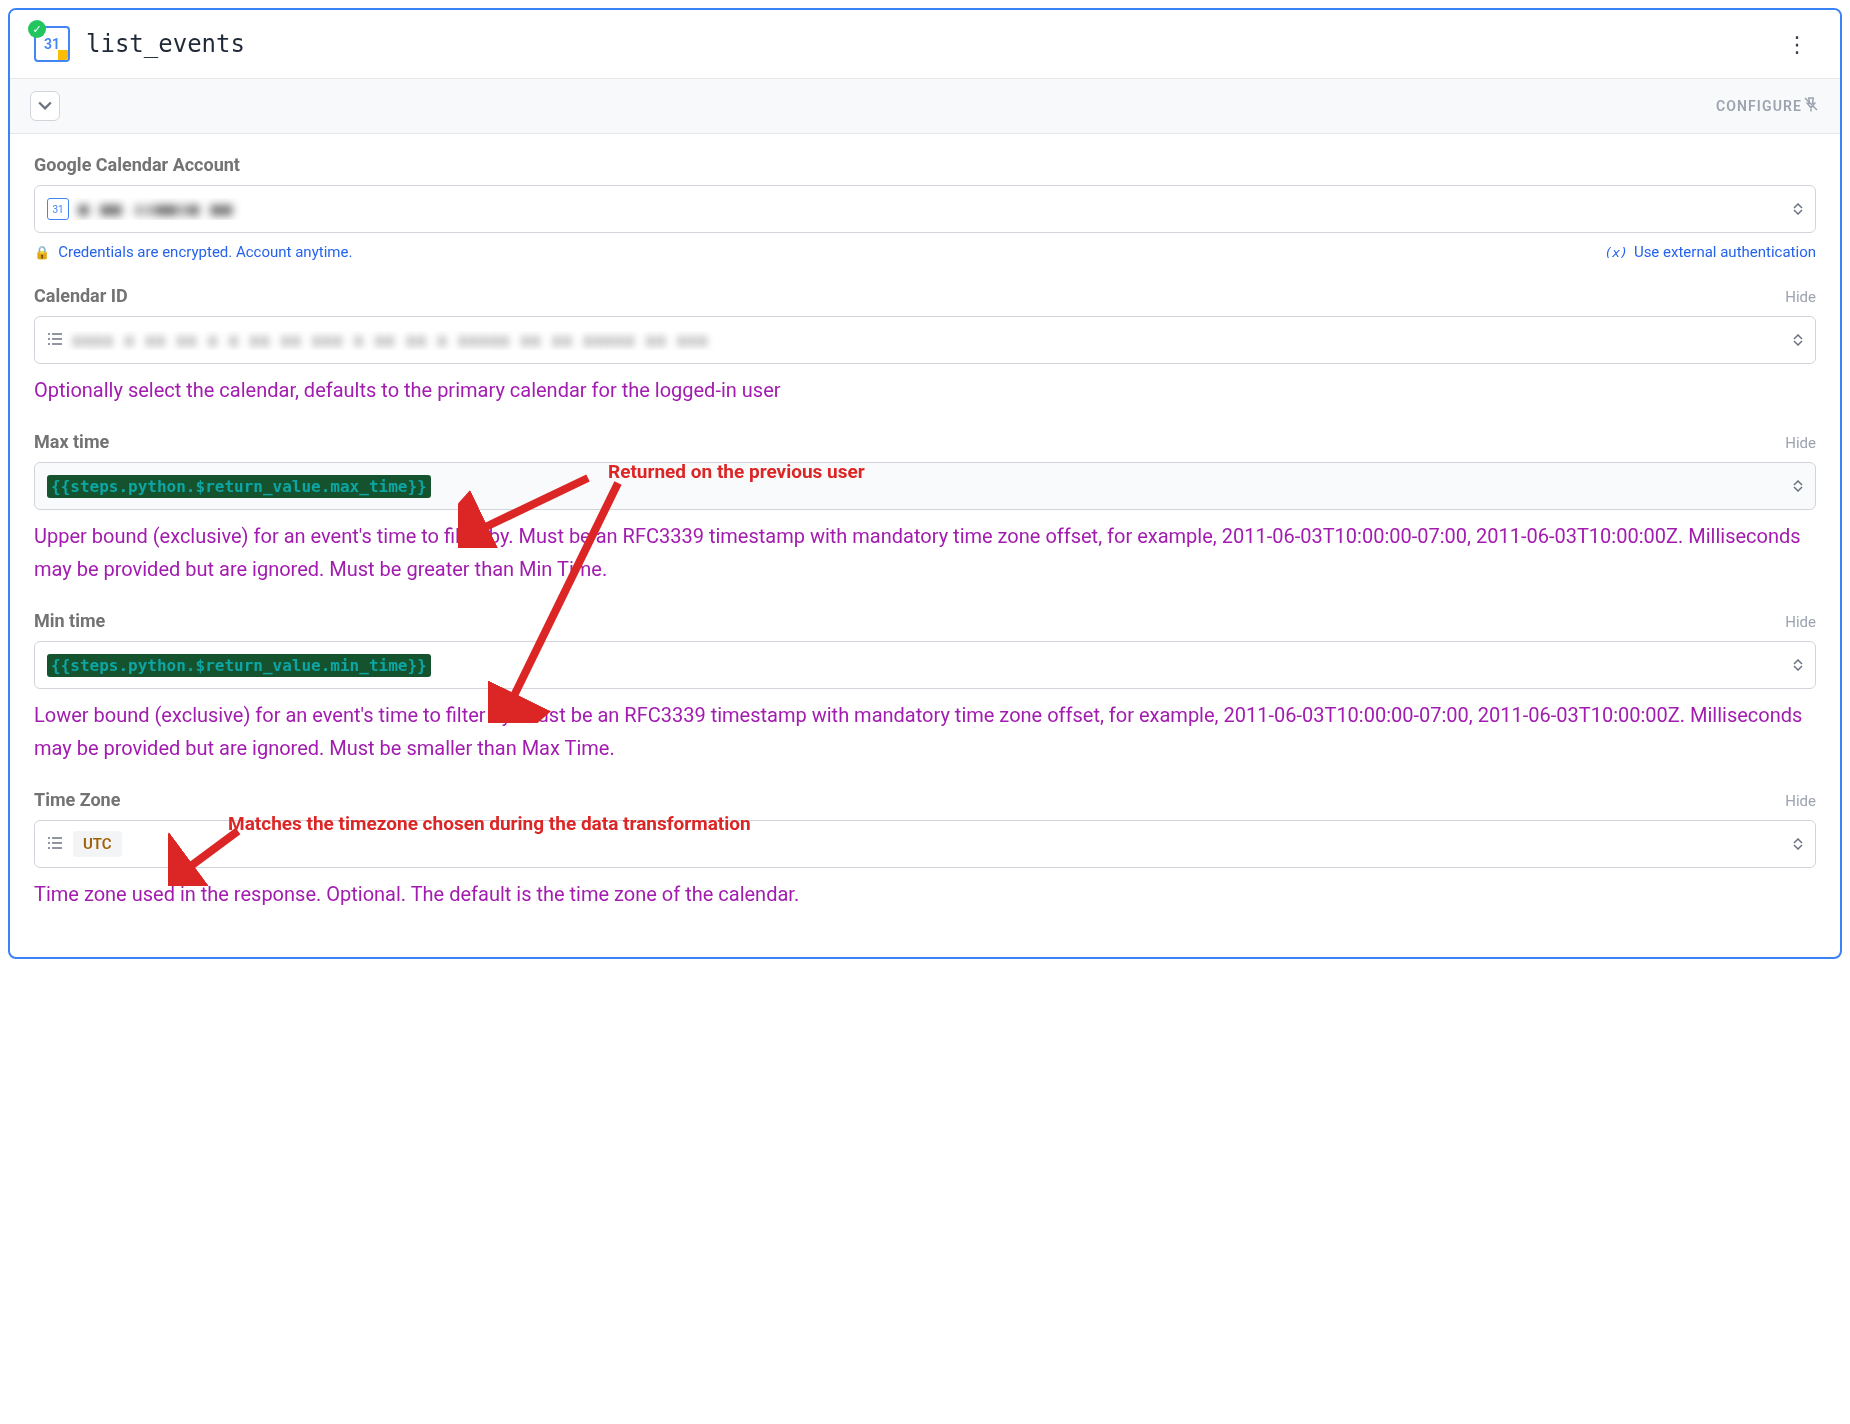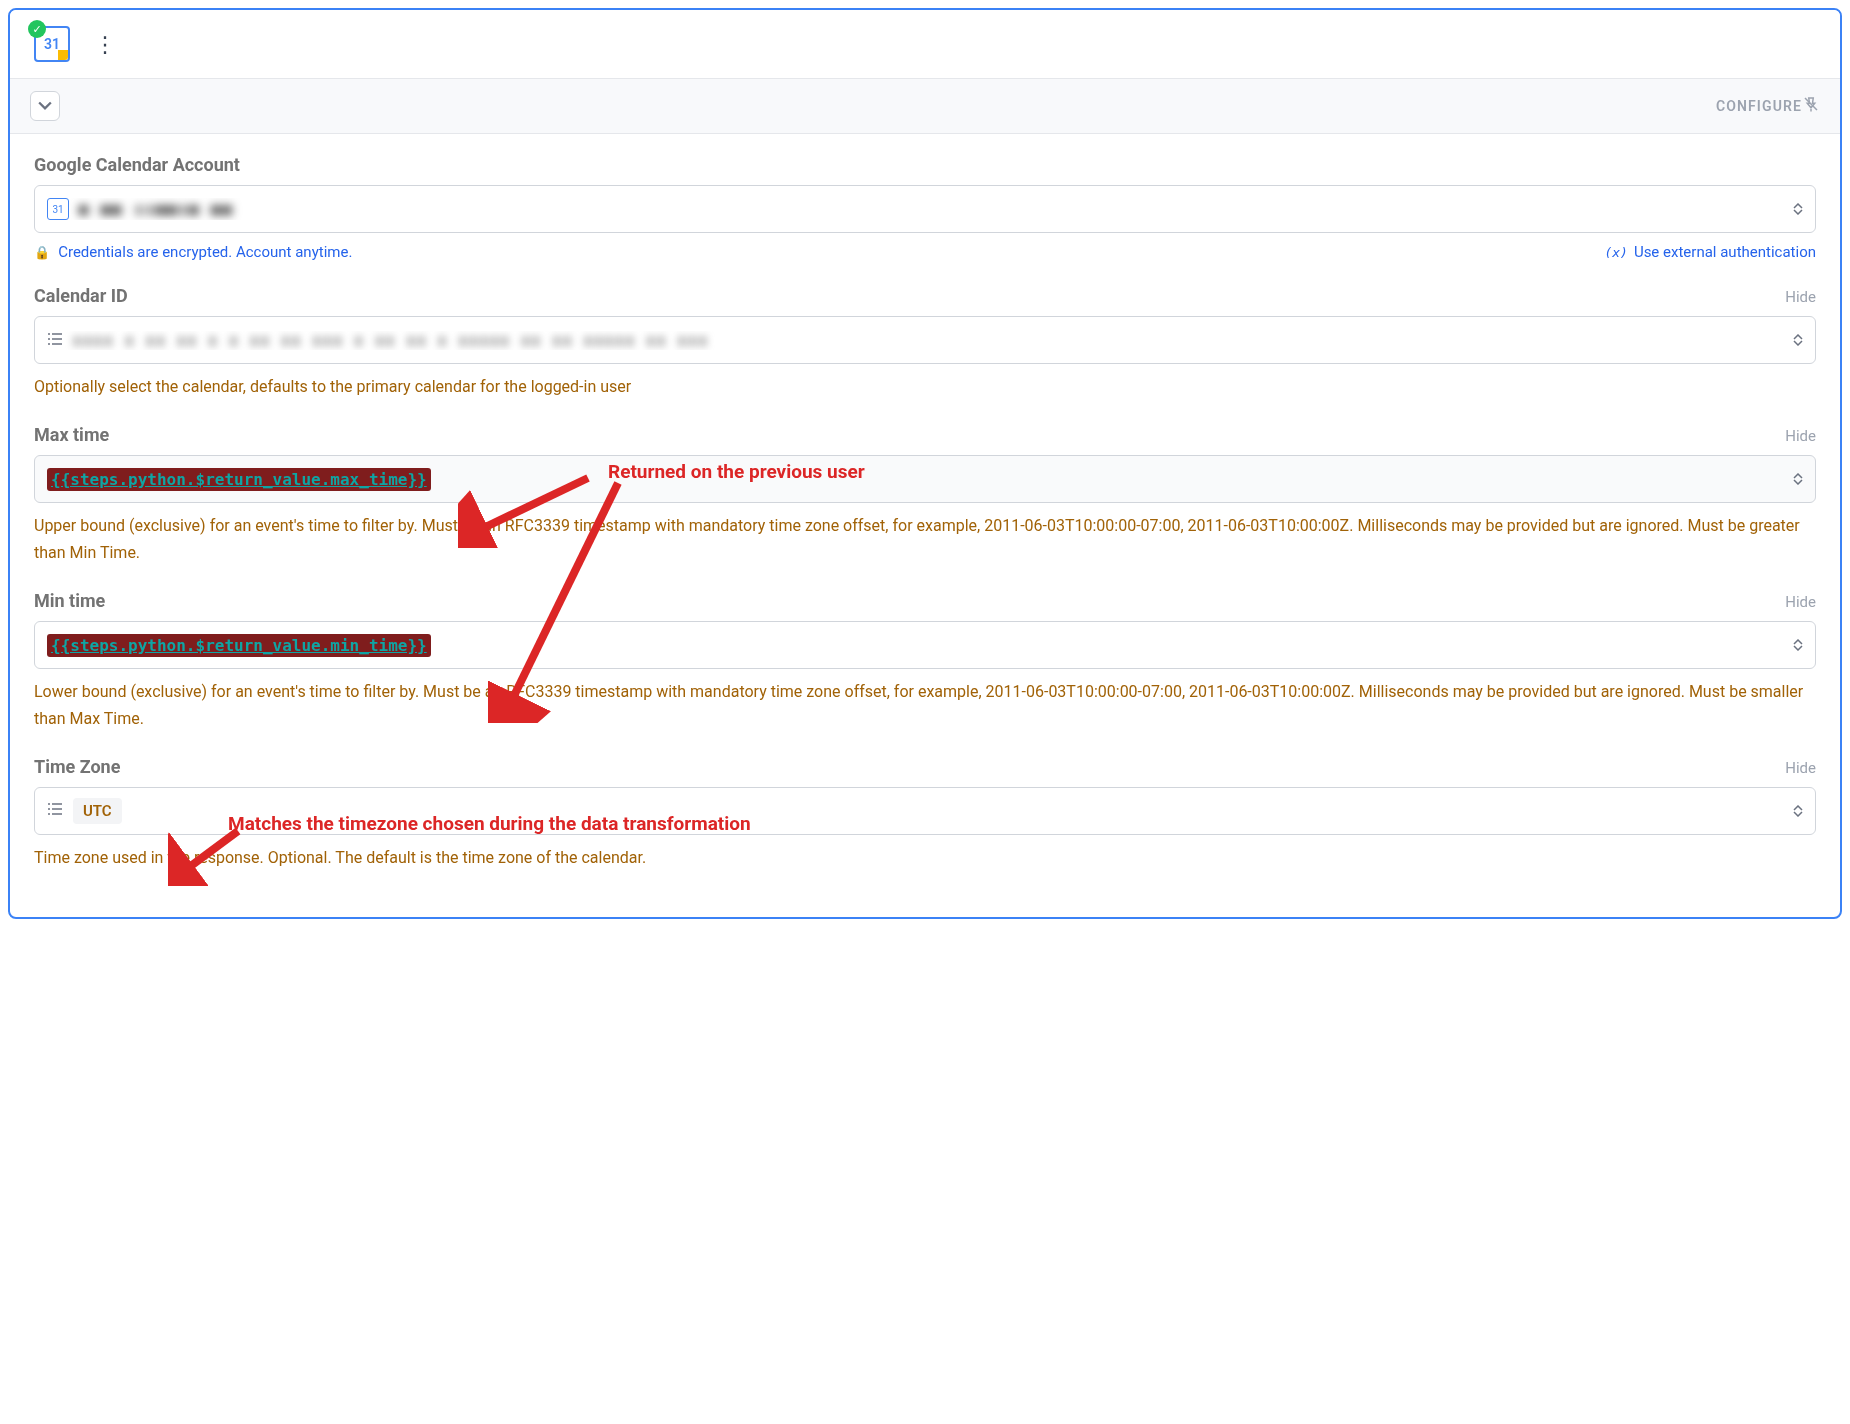--- a/index.html
+++ b/index.html
@@ -178,24 +178,23 @@
   white-space: nowrap;
   letter-spacing: 2px;
   color: #666;
   overflow: hidden;
 }
 .template-text {
   font-family: ui-monospace, "SF Mono", Menlo, monospace;
   font-size: 16px;
   font-weight: 600;
   color: #0ea5a4;
-  background: #7f1d1d;
+  background: #14532d;
   padding: 2px 4px;
   border-radius: 3px;
-  text-decoration: underline;
 }
 .chip {
   background: #f3f4f6;
   border-radius: 4px;
   padding: 4px 10px;
   font-size: 15px;
   font-weight: 600;
   color: #a16207;
   text-align: right;
 }
@@ -220,23 +219,23 @@
   gap: 6px;
   cursor: pointer;
 }
 .var-icon {
   font-style: italic;
   font-family: ui-monospace, monospace;
   font-size: 13px;
 }
 .desc {
   margin-top: 10px;
-  font-size: 16px;
+  font-size: 20px;
   line-height: 1.65;
-  color: #a16207;
+  color: #a21caf;
 }
 .annotation {
   position: absolute;
   font-size: 19px;
   font-weight: 700;
   color: #dc2626;
   pointer-events: none;
   white-space: nowrap;
 }
 .arrow {
@@ -251,20 +250,21 @@
 <div class="wrapper">
 <div class="card">
 
   <div class="card-header">
     <div class="step-icon">
       <div class="gcal-icon">
             <span>31</span>
           </div>
       <div class="check-badge">✓</div>
     </div>
+    <div class="step-title">list_events</div>
     <div class="kebab">⋮</div>
   </div>
 
   <div class="section-bar">
     <div class="chev-btn">
       <svg viewBox="0 0 12 8">
             <path d="M1 1l5 5 5-5" fill="none" stroke="#6b7280" stroke-width="2"></path>
           </svg>
     </div>
     <div class="section-label">CONFIGURE</div>

